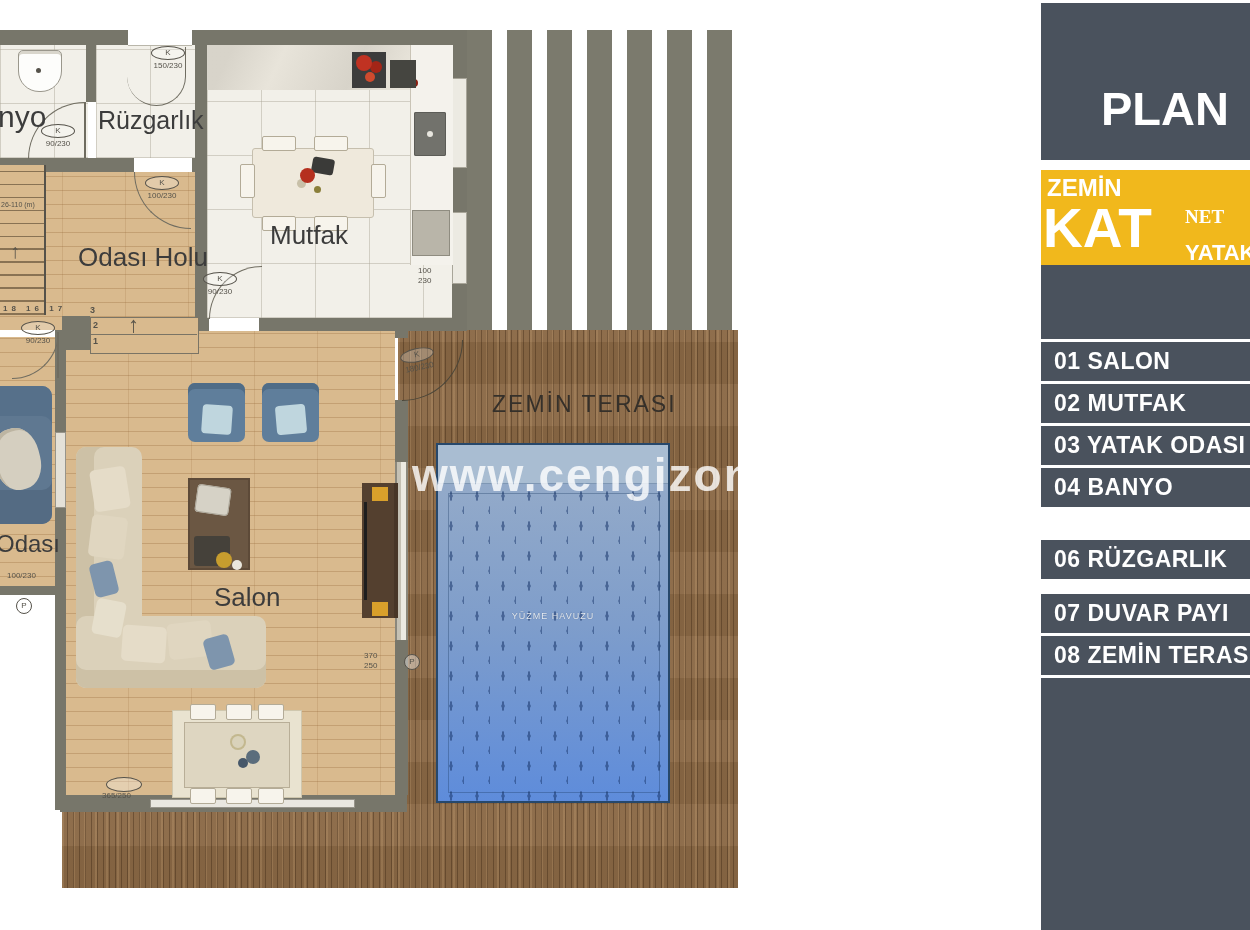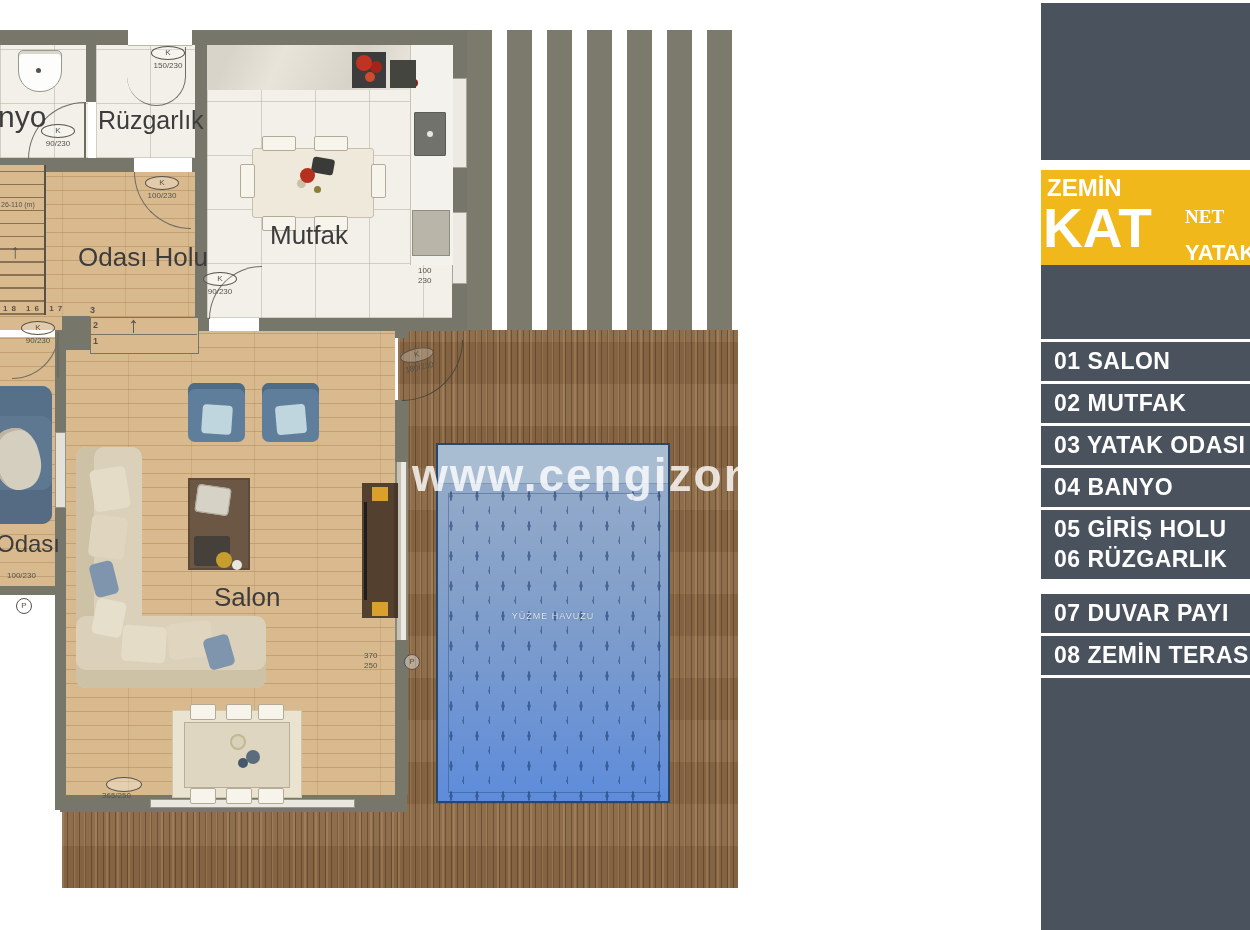--- a/index.html
+++ b/index.html
@@ -229,40 +229,41 @@
   <div class="tiny" style="left:364px;top:651px;">370</div>
   <div class="tiny" style="left:364px;top:661px;">250</div>
   <div class="p-circle" style="left:404px;top:654px;">P</div>
 
   <div class="room-label" style="left:-2px;top:100px;font-size:30px;">nyo</div>
   <div class="room-label" style="left:98px;top:106px;font-size:25px;">Rüzgarlık</div>
   <div class="room-label" style="left:270px;top:220px;font-size:26px;">Mutfak</div>
   <div class="room-label" style="left:78px;top:242px;font-size:26px;">Odası Holu</div>
   <div class="room-label" style="left:-4px;top:530px;font-size:24px;">Odası</div>
   <div class="room-label" style="left:214px;top:582px;font-size:26px;">Salon</div>
+  <div class="room-label" style="left:492px;top:391px;font-size:23px;letter-spacing:2px;color:#35302a;">ZEMİN TERASI</div>
 
   <div class="watermark">www.cengizonay.c</div>
 </div>
 
 <div id="sidebar">
   <div class="panel" style="top:3px;height:157px;">
+    <div class="title-line" style="left:60px;top:78px;">PLAN</div>
   </div>
 
   <div class="banner">
     <span style="left:6px;top:4px;font-size:24px;">ZEMİN</span>
     <span style="left:2px;top:26px;font-size:55px;">KAT</span>
     <span style="left:144px;top:36px;font-size:19px;font-family:Liberation Serif, serif;">NET</span>
     <span style="left:144px;top:70px;font-size:22px;">YATAK</span>
   </div>
 
   <div class="panel" style="top:265px;height:74px;"></div>
 
   <div class="legend-row" style="top:342px;">01 SALON</div>
   <div class="legend-row" style="top:384px;">02 MUTFAK</div>
   <div class="legend-row" style="top:426px;">03 YATAK ODASI</div>
   <div class="legend-row" style="top:468px;">04 BANYO</div>
-  <div class="legend-row" style="top:510px;">05 GİRİŞ HOLU</div>
   <div class="legend-row" style="top:540px;">06 RÜZGARLIK</div>
   <div class="legend-row" style="top:594px;">07 DUVAR PAYI</div>
   <div class="legend-row" style="top:636px;">08 ZEMİN TERASI</div>
 
   <div class="panel" style="top:678px;height:252px;"></div>
 </div>
 
 </body></html>

